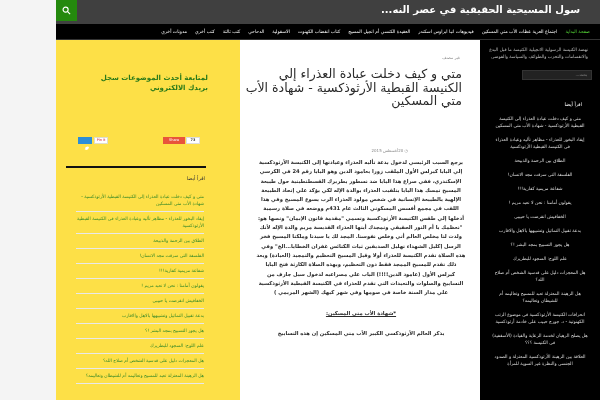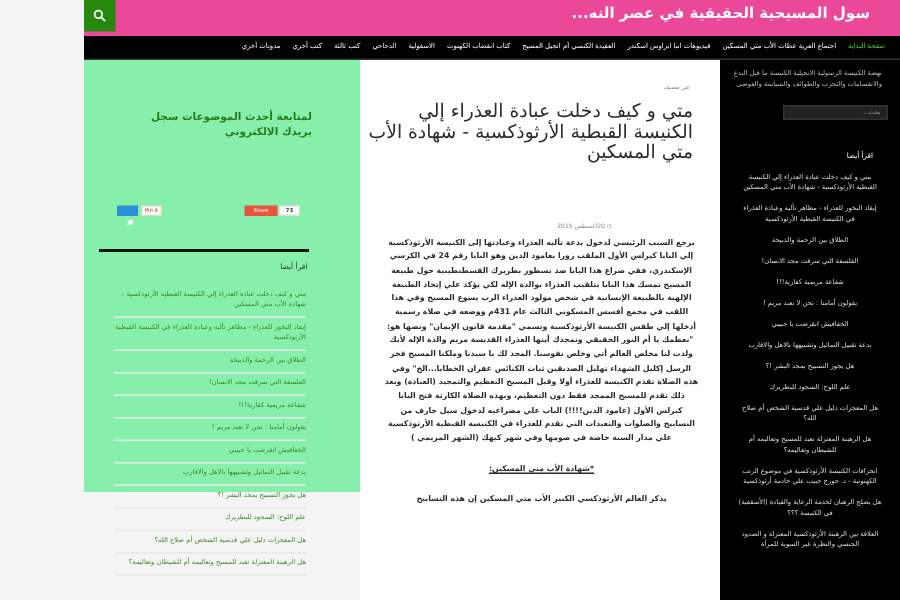--- a/index.html
+++ b/index.html
@@ -1,21 +1,21 @@
 <!DOCTYPE html>
 <html><head>
 <meta charset="utf-8">
 <style>
   * { box-sizing: border-box; margin: 0; padding: 0; }
   html, body { width: 600px; height: 400px; overflow: hidden; background: #f4f4f4; }
   body { font-family: "DejaVu Sans", sans-serif; position: relative; direction: ltr; }
 
   .left-gutter { position: absolute; left: 0; top: 0; width: 56px; height: 400px; background: #f4f4f4; }
 
-  .header { position: absolute; left: 56px; top: 0; width: 544px; height: 24px; background: #ec4899; }
+  .header { position: absolute; left: 56px; top: 0; width: 544px; height: 24px; background: #404040; }
   .search-btn { position: absolute; left: 0; top: 0; width: 21px; height: 21px; background: #24890d; display: flex; align-items: center; justify-content: center; cursor: pointer; }
   .site-title { position: absolute; right: 20px; top: 4px; color: #fff; font-size: 10px; font-weight: bold; direction: rtl; white-space: nowrap; }
 
   .nav { position: absolute; left: 56px; top: 24px; width: 544px; height: 16px; background: #000; display: flex; flex-direction: row-reverse; align-items: center; padding-right: 6px; overflow: hidden; border-bottom: 1px solid #333; }
   .nav-item { color: #fff; font-size: 4.6px; padding: 0 4px; white-space: nowrap; direction: rtl; cursor: pointer; }
   .nav-item.active { color: #55d737; }
 
   .right-sidebar { position: absolute; left: 480px; top: 40px; width: 120px; height: 360px; background: #000; direction: rtl; padding: 6px 8px 0 8px; }
   .sidebar-desc { color: #bbb; font-size: 4.5px; line-height: 7px; text-align: right; padding-right: 4px; }
   .sidebar-search { margin-top: 10px; width: 70px; height: 10px; margin-left: auto; background: #222; border: 1px solid #333; color: #999; font-size: 4px; line-height: 8px; padding-right: 4px; text-align: right; }
@@ -23,21 +23,21 @@
   .sidebar-list { list-style: none; margin-top: 8px; }
   .sidebar-list li { color: #ddd; font-size: 4.5px; line-height: 7px; text-align: center; margin-bottom: 7px; padding: 0 4px; cursor: pointer; }
 
   .main { position: absolute; left: 240px; top: 40px; width: 240px; height: 360px; background: #fff; direction: rtl; }
   .category { position: absolute; right: 20px; top: 15px; font-size: 4px; color: #888; }
   .post-title { position: absolute; right: 18px; top: 27px; width: 220px; font-size: 12.5px; line-height: 13.5px; color: #2b2b2b; text-align: right; font-family: "DejaVu Sans", sans-serif; }
   .post-date { position: absolute; right: 72px; top: 108px; font-size: 4px; color: #888; }
   .post-body { position: absolute; right: 14px; top: 118px; width: 210px; font-size: 5.2px; line-height: 9.3px; color: #2b2b2b; text-align: center; font-weight: bold; }
   .post-body .heading { margin-top: 12px; text-decoration: underline; }
 
-  .left-area { position: absolute; left: 56px; top: 40px; width: 184px; height: 288px; background: #86efac; direction: rtl; }
+  .left-area { position: absolute; left: 56px; top: 40px; width: 184px; height: 360px; background: #fde047; direction: rtl; }
   .subscribe { position: absolute; right: 32px; top: 34px; width: 120px; color: #2a7a1a; font-size: 7px; line-height: 9.5px; font-weight: bold; text-align: right; }
   .share-row { position: absolute; left: 22px; top: 97px; width: 122px; height: 10px; direction: ltr; }
   .btn-tw { position: absolute; left: 0; top: 0; width: 14px; height: 7px; background: #2c8ed6; cursor: pointer; }
   .btn-pin { position: absolute; left: 16px; top: 0; width: 14px; height: 7px; background: #fff; border: 1px solid #ddc; color: #c12; font-size: 3.5px; line-height: 5px; text-align: center; cursor: pointer; }
   .btn-share { position: absolute; left: 85px; top: 0; width: 22px; height: 7px; background: #e8543b; color: #fff; font-size: 3.5px; line-height: 7px; text-align: center; cursor: pointer; }
   .count { position: absolute; left: 108px; top: 0; width: 14px; height: 7px; background: #fff; border: 1px solid #ddd; font-size: 3.5px; line-height: 5px; text-align: center; color: #333; font-weight: bold; }
   .divider { position: absolute; left: 10px; top: 126px; width: 140px; height: 2px; background: #111; }
   .read-also { position: absolute; right: 35px; top: 135px; font-size: 5px; color: #333; }
   .related { position: absolute; right: 36px; top: 150px; width: 128px; list-style: none; }
   .related li { color: #3a8a28; font-size: 4.5px; line-height: 7px; text-align: right; padding: 3px 0 4px 0; border-bottom: 1px solid #e8e8e8; cursor: pointer; }

